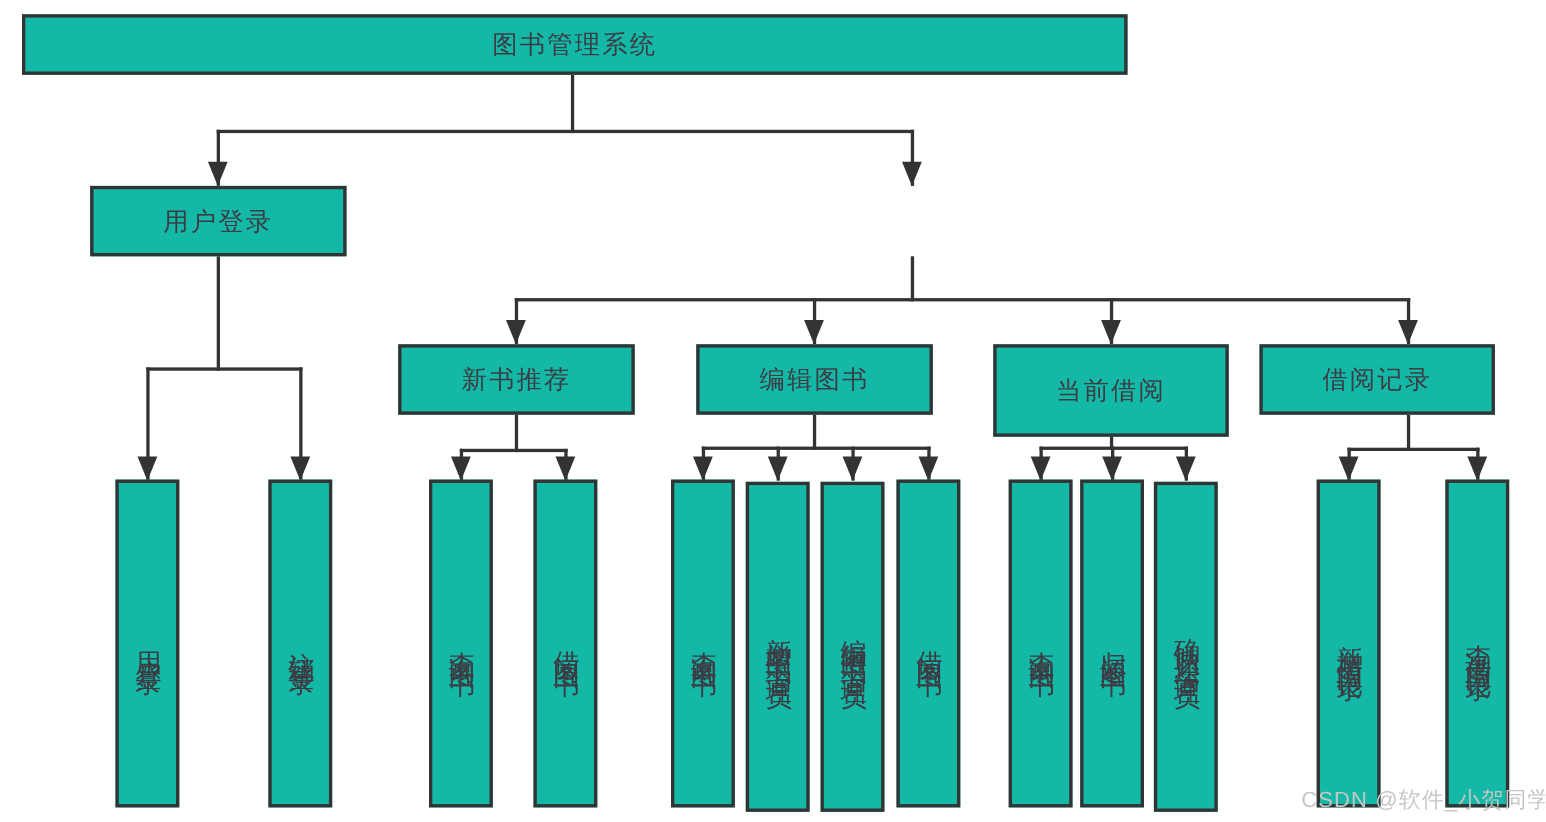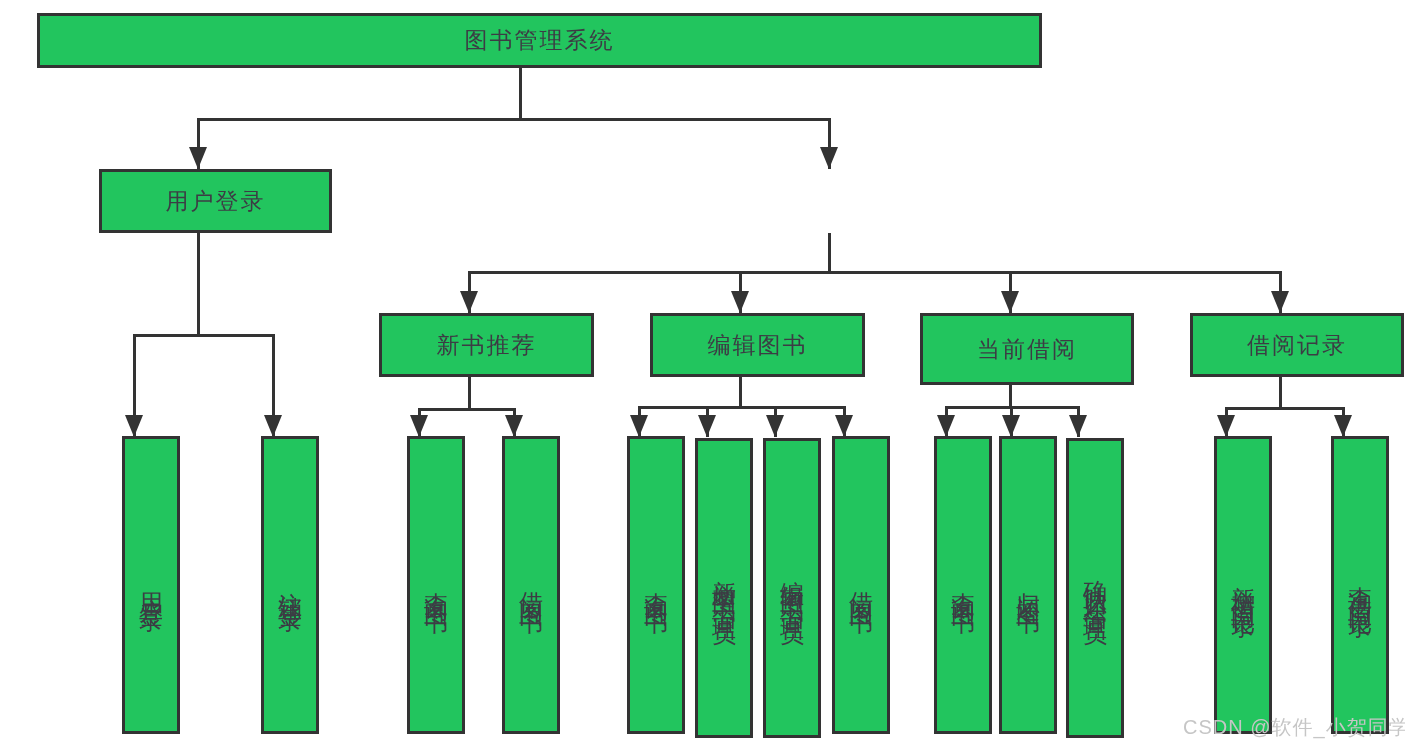--- a/index.html
+++ b/index.html
@@ -13,28 +13,27 @@
     position:relative;
     width:1405px;height:747px;
     background:var(--bg);
     overflow:hidden;
     font-family:"Liberation Sans","DejaVu Sans",sans-serif;
   }
   .node{
     position:absolute;
     box-sizing:border-box;
     border:3px solid var(--line);
-    background:#22c55e;
+    background:#14b8a6;
     color:var(--text);
     display:flex;align-items:center;justify-content:center;
     font-size:23px;
     letter-spacing:2px;
     white-space:nowrap;
     z-index:2;
-    margin-left:17px;
   }
   .node.vert{
     writing-mode:vertical-rl;
     text-orientation:mixed;
     font-size:24px;
     letter-spacing:6px;
     line-height:1;
     white-space:normal;
   }
   .hline,.vline{position:absolute;background:var(--line);z-index:1;}
@@ -86,22 +85,22 @@
   <div class="vline" style="left:739px;top:271px;height:42px"></div>
   <div class="vline" style="left:1009px;top:271px;height:42px"></div>
   <div class="vline" style="left:1279px;top:271px;height:42px"></div>
   <div class="arrow" style="left:460px;top:291px"></div>
   <div class="arrow" style="left:731px;top:291px"></div>
   <div class="arrow" style="left:1001px;top:291px"></div>
   <div class="arrow" style="left:1271px;top:291px"></div>
 
   <div class="node" style="left:362px;top:313px;width:215px;height:64px">新书推荐</div>
   <div class="node" style="left:633px;top:313px;width:215px;height:64px">编辑图书</div>
-  <div class="node" style="left:903px;top:313px;width:214px;height:72px">当前借阅</div>
-  <div class="node" style="left:1173px;top:313px;width:214px;height:64px">借阅记录</div>
+  <div class="node" style="left:903px;top:313px;width:214px;height:84px">当前借阅</div>
+  <div class="node" style="left:1145px;top:313px;width:214px;height:64px">借阅记录</div>
 
   <div class="vline" style="left:468px;top:377px;height:34px"></div>
   <div class="hline" style="left:418px;top:408px;width:98px"></div>
   <div class="vline" style="left:418px;top:408px;height:29px"></div>
   <div class="vline" style="left:513px;top:408px;height:29px"></div>
   <div class="arrow" style="left:410px;top:415px"></div>
   <div class="arrow" style="left:505px;top:415px"></div>
 
   <div class="vline" style="left:739px;top:377px;height:32px"></div>
   <div class="hline" style="left:638px;top:406px;width:208px"></div>

